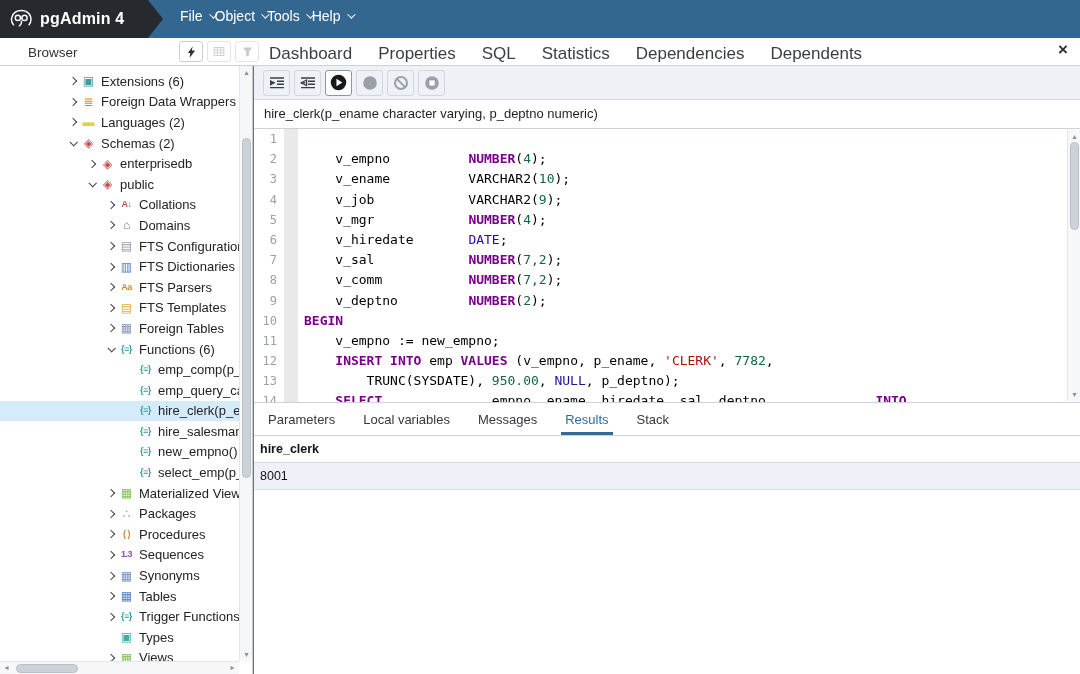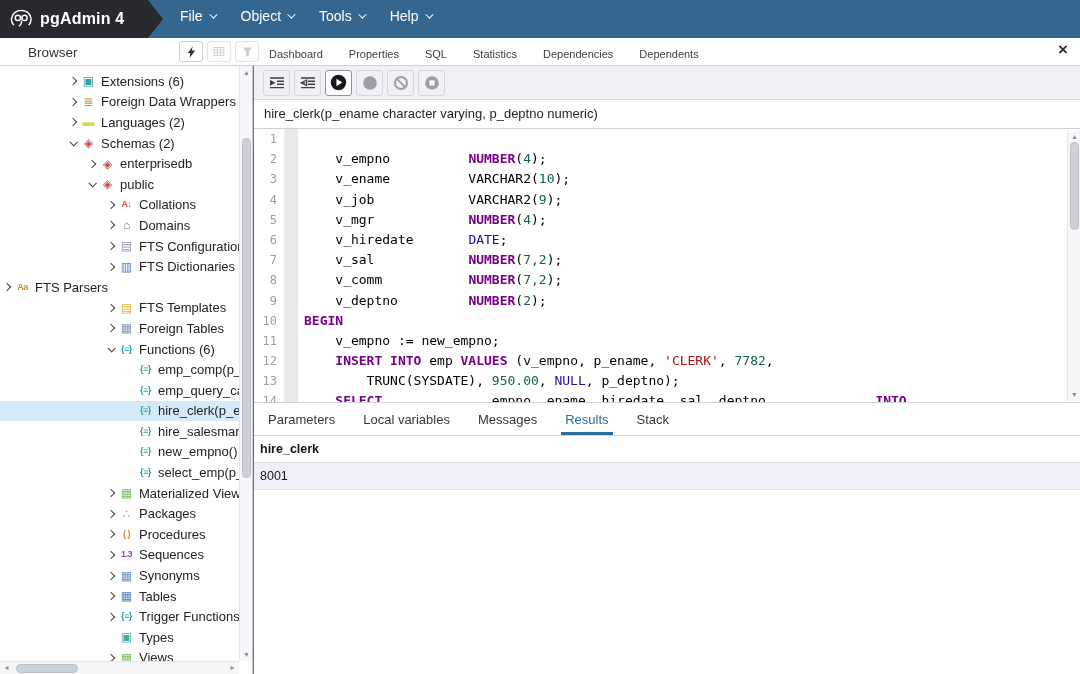--- a/index.html
+++ b/index.html
@@ -8,36 +8,36 @@
   #app { position:relative; width:1080px; height:674px; background:#737373; overflow:hidden; }
 
   
   .topbar { position:absolute; left:0; top:0; width:1080px; height:38px; background:#336790; }
   .logo-block { position:absolute; left:0; top:0; height:38px; width:148px; background:#26292d;
                 display:flex; align-items:center; padding-left:10px; }
   .logo-block::after { content:""; position:absolute; left:148px; top:0;
                        border-top:19px solid transparent; border-bottom:19px solid transparent;
                        border-left:15px solid #26292d; }
   .app-title { color:#fff; font-size:16px; font-weight:bold; margin-left:7px; letter-spacing:.2px; }
-  .menus { position:absolute; left:180px; top:0; height:32px; display:flex; align-items:center; gap:26px; }
+  .menus { position:absolute; left:180px; top:0; height:32px; display:flex; align-items:center; }
   .menu-item { color:#fff; font-size:14px; display:flex; align-items:center; gap:6px; cursor:pointer; }
   .chev-down-w { width:6px; height:6px; border-right:1.6px solid #fff; border-bottom:1.6px solid #fff;
                  transform:rotate(45deg) translateY(-2px); display:inline-block; }
 
   
   .row2 { position:absolute; left:0; top:38px; width:1080px; height:28px; background:#fff;
           border-bottom:1px solid #ccd2d8; }
   .browser-head { position:absolute; left:16px; top:0; width:253px; height:28px; display:flex; align-items:center; }
   .browser-title { font-size:13.5px; color:#333; padding-left:12px; }
   .bh-buttons { position:absolute; right:10px; top:3px; display:flex; gap:4px; }
   .bh-btn { width:24px; height:21px; border:1px solid #c9ced4; border-radius:3px; background:#fff;
             display:flex; align-items:center; justify-content:center; cursor:pointer; }
   .bh-btn.disabled { border-color:#e2e5e9; }
   .main-tabs { position:absolute; left:254px; top:0; right:0; height:28px; display:flex; align-items:stretch; padding-left:2px; }
-  .tab { position:relative; display:flex; align-items:center; gap:5px; padding:16px 13px; font-size:11px;
+  .tab { position:relative; display:flex; align-items:center; gap:5px; padding:16px 13px; font-size:17px;
          color:#3a3f44; cursor:pointer; }
   .tab.active { color:#2c6d9e; }
   .tab.active::after { content:""; position:absolute; left:6px; right:6px; bottom:-1px; height:3px; background:#2c6d9e; }
   .tabs-close { position:absolute; right:12px; top:2px; font-size:17px; font-weight:bold; color:#2b2f33; cursor:pointer; }
 
   
   .left-panel { position:absolute; left:0; top:66px; width:253px; bottom:0; background:#fff;
                 border-right:1px solid #c6cbd1; overflow:hidden; }
   .tree { position:absolute; left:0; top:5px; right:13px; bottom:13px; overflow:hidden; }
   .tree-row { height:20.6px; display:flex; align-items:center; white-space:nowrap; cursor:pointer; }
@@ -244,21 +244,21 @@
           <span class="ticon" style="color: rgb(142, 155, 171);">▤</span>
           <span class="tree-label">FTS Configurations</span>
         </div>
         <div class="tree-row" style="padding-left: 104px;">
           <span class="chev collapsed">
             <i></i>
           </span>
           <span class="ticon" style="color: rgb(79, 129, 189);">▥</span>
           <span class="tree-label">FTS Dictionaries</span>
         </div>
-        <div class="tree-row" style="">
+        <div class="tree-row" style="padding-left: 104px;">
           <span class="chev collapsed">
             <i></i>
           </span>
           <span class="ticon multi" style="color: rgb(207, 138, 46);">Aa</span>
           <span class="tree-label">FTS Parsers</span>
         </div>
         <div class="tree-row" style="padding-left: 104px;">
           <span class="chev collapsed">
             <i></i>
           </span>

